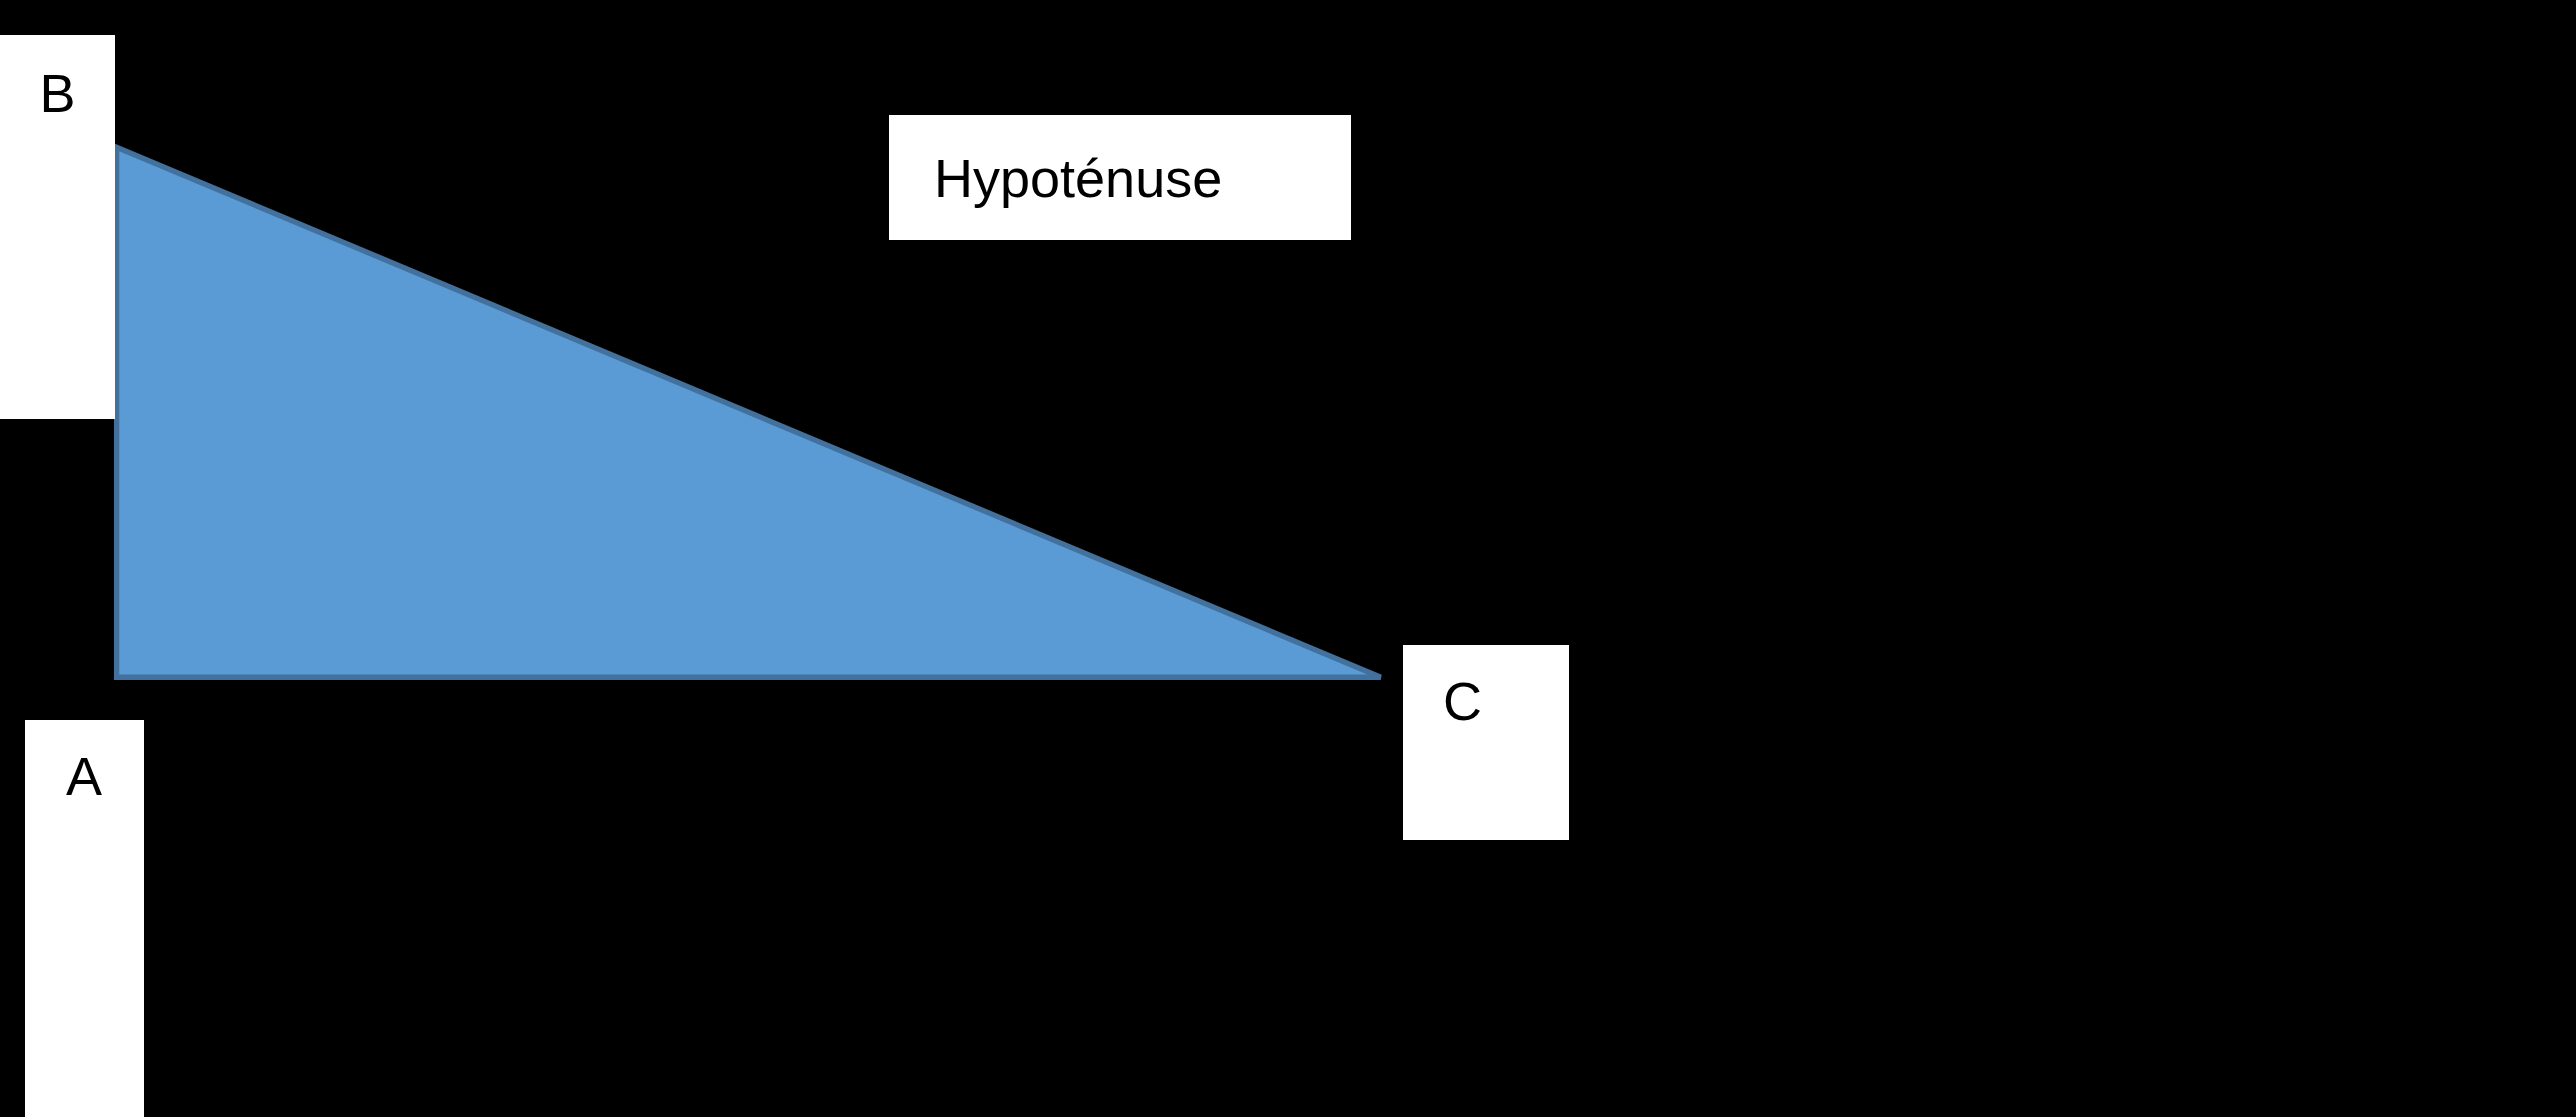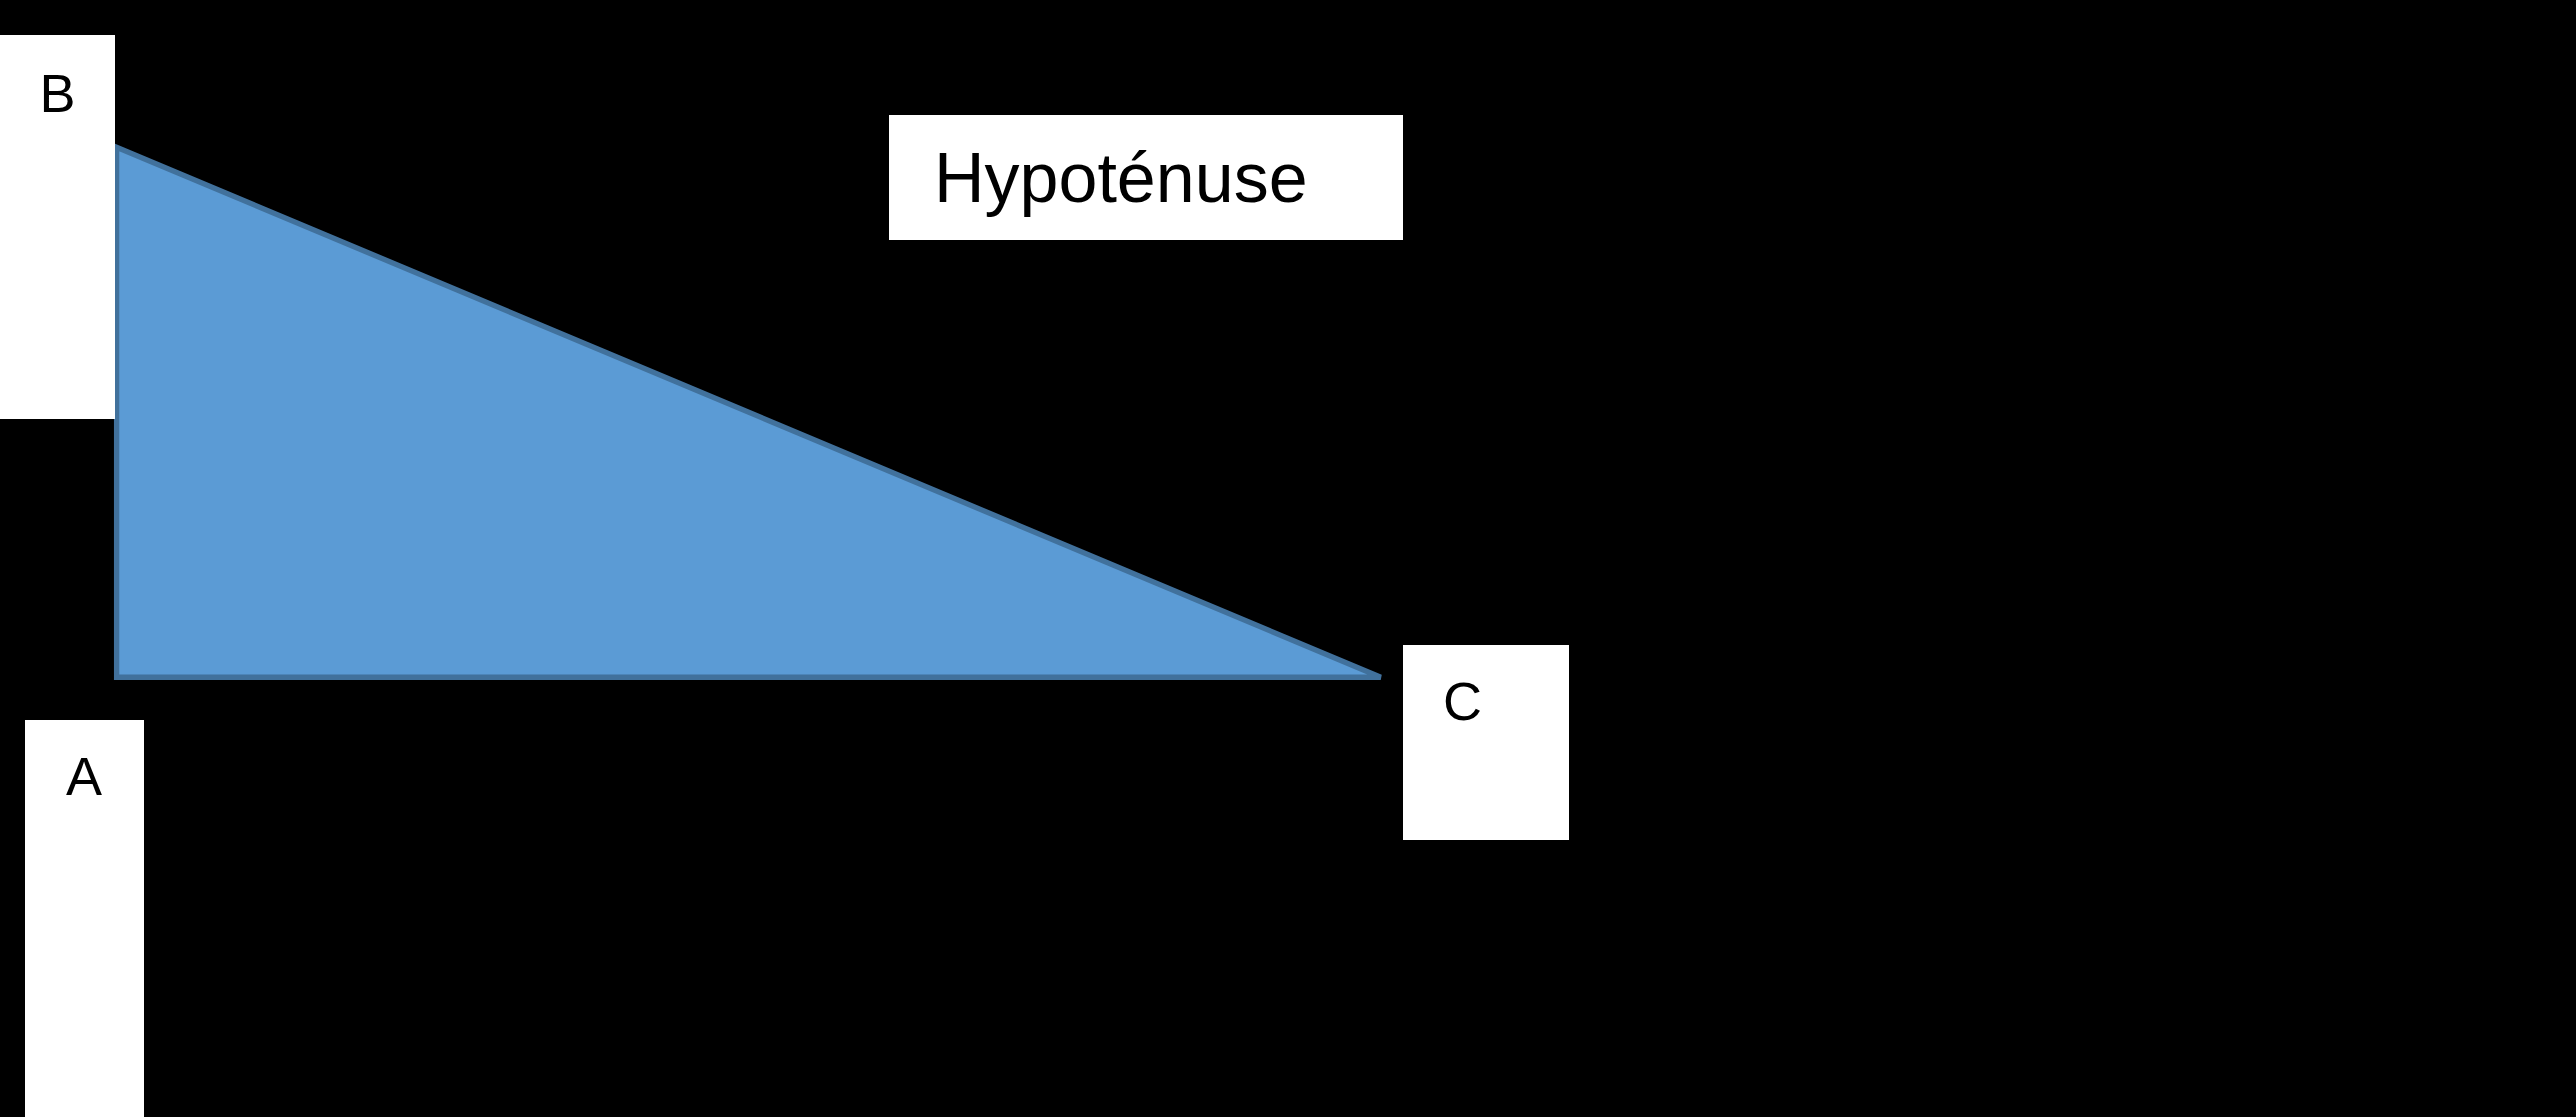--- a/index.html
+++ b/index.html
@@ -64,26 +64,26 @@
     justify-content: flex-start;
     align-items: flex-start;
     padding-top: 29px;
     padding-left: 40px;
     font-size: 54px;
   }
   
   .box-hyp {
     left: 889px;
     top: 115px;
-    width: 514px;
+    width: 462px;
     height: 125px;
     justify-content: flex-start;
     align-items: center;
     padding-left: 45px;
-    font-size: 70px;
+    font-size: 54px;
   }
 </style>
 </head>
 <body>
 
 <div class="canvas">
 
   <svg class="triangle-svg" viewBox="0 0 3888 1687" xmlns="http://www.w3.org/2000/svg">
     <polygon points="176,222 176,1022 2084,1022" fill="#5b9bd5" stroke="#41719c" stroke-width="8"></polygon>
   </svg>

